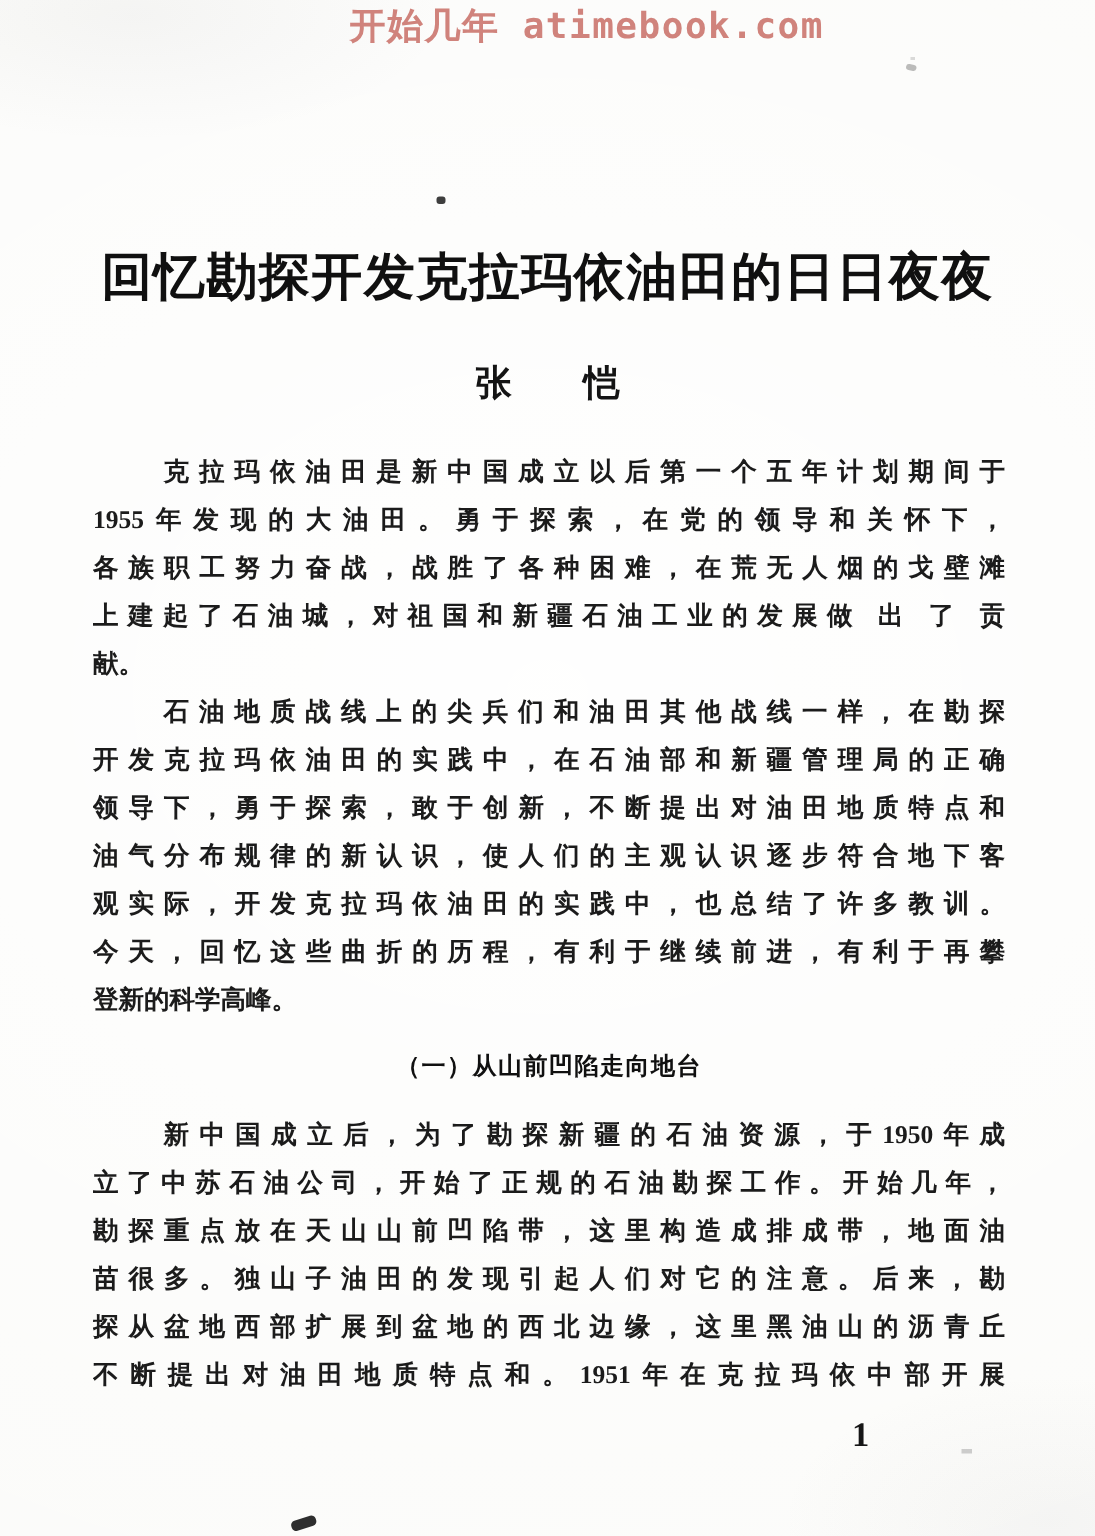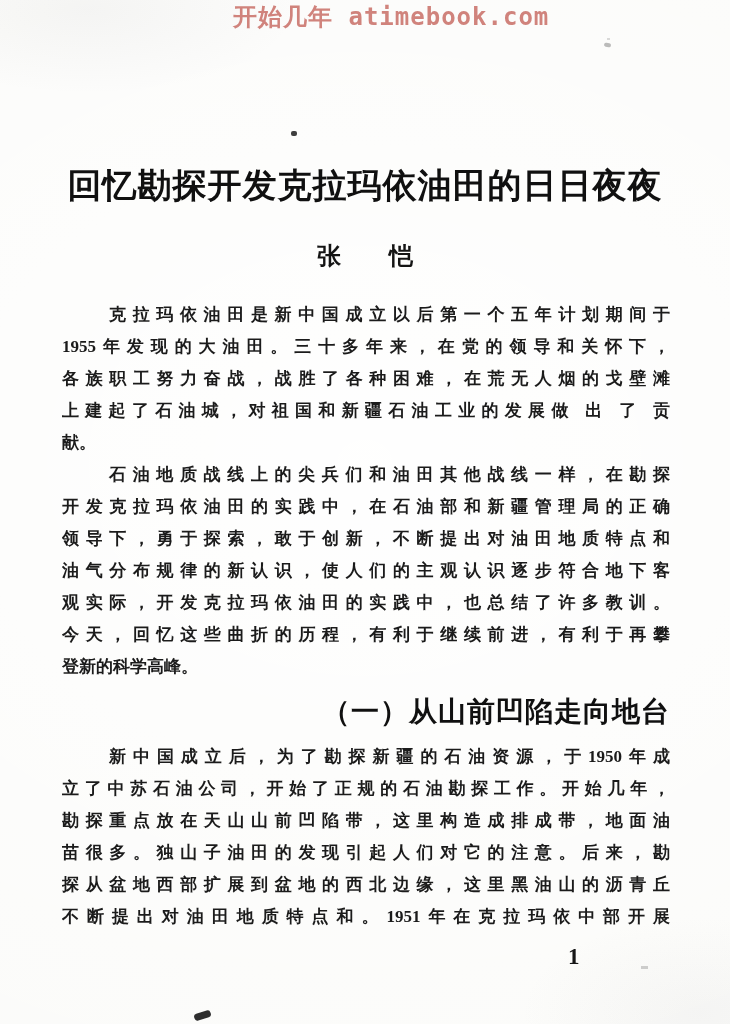--- a/index.html
+++ b/index.html
@@ -84,24 +84,24 @@
     overflow: hidden;
     white-space: nowrap;
   }
   .line.indent { padding-left: 47px; }
   .line.short { text-align: left; text-align-last: left; }
 
   .section-heading {
     margin-top: 13px;
     margin-bottom: 13px;
     height: 32px;
-    text-align: right;
-    font-family: Liberation Sans, sans-serif;
+    text-align: center;
+    font-family: Liberation Mono, monospace;
     font-weight: 800;
-    font-size: 28px;
+    font-size: 16px;
     line-height: 32px;
     letter-spacing: 1px;
     color: #101010;
   }
 
   
   .page-number {
     position: absolute;
     left: 568px;
     top: 944px;
@@ -145,21 +145,21 @@
   <span class="speck speck-title-dot"></span>
 
   <div class="article-title">回忆勘探开发克拉玛依油田的日日夜夜</div>
 
   <div class="article-author">张　　恺</div>
 
   <div class="body-text">
 
     <div>
       <div class="line indent">克拉玛依油田是新中国成立以后第一个五年计划期间于</div>
-      <div class="line">1955年发现的大油田。三十多年来，在党的领导和关怀下，</div>
+      <div class="line">1955年发现的大油田。勇于探索，在党的领导和关怀下，</div>
       <div class="line">各族职工努力奋战，战胜了各种困难，在荒无人烟的戈壁滩</div>
       <div class="line">上建起了石油城，对祖国和新疆石油工业的发展做 出 了 贡</div>
       <div class="line short">献。</div>
     </div>
 
     <div>
       <div class="line indent">石油地质战线上的尖兵们和油田其他战线一样，在勘探</div>
       <div class="line">开发克拉玛依油田的实践中，在石油部和新疆管理局的正确</div>
       <div class="line">领导下，勇于探索，敢于创新，不断提出对油田地质特点和</div>
       <div class="line">油气分布规律的新认识，使人们的主观认识逐步符合地下客</div>

